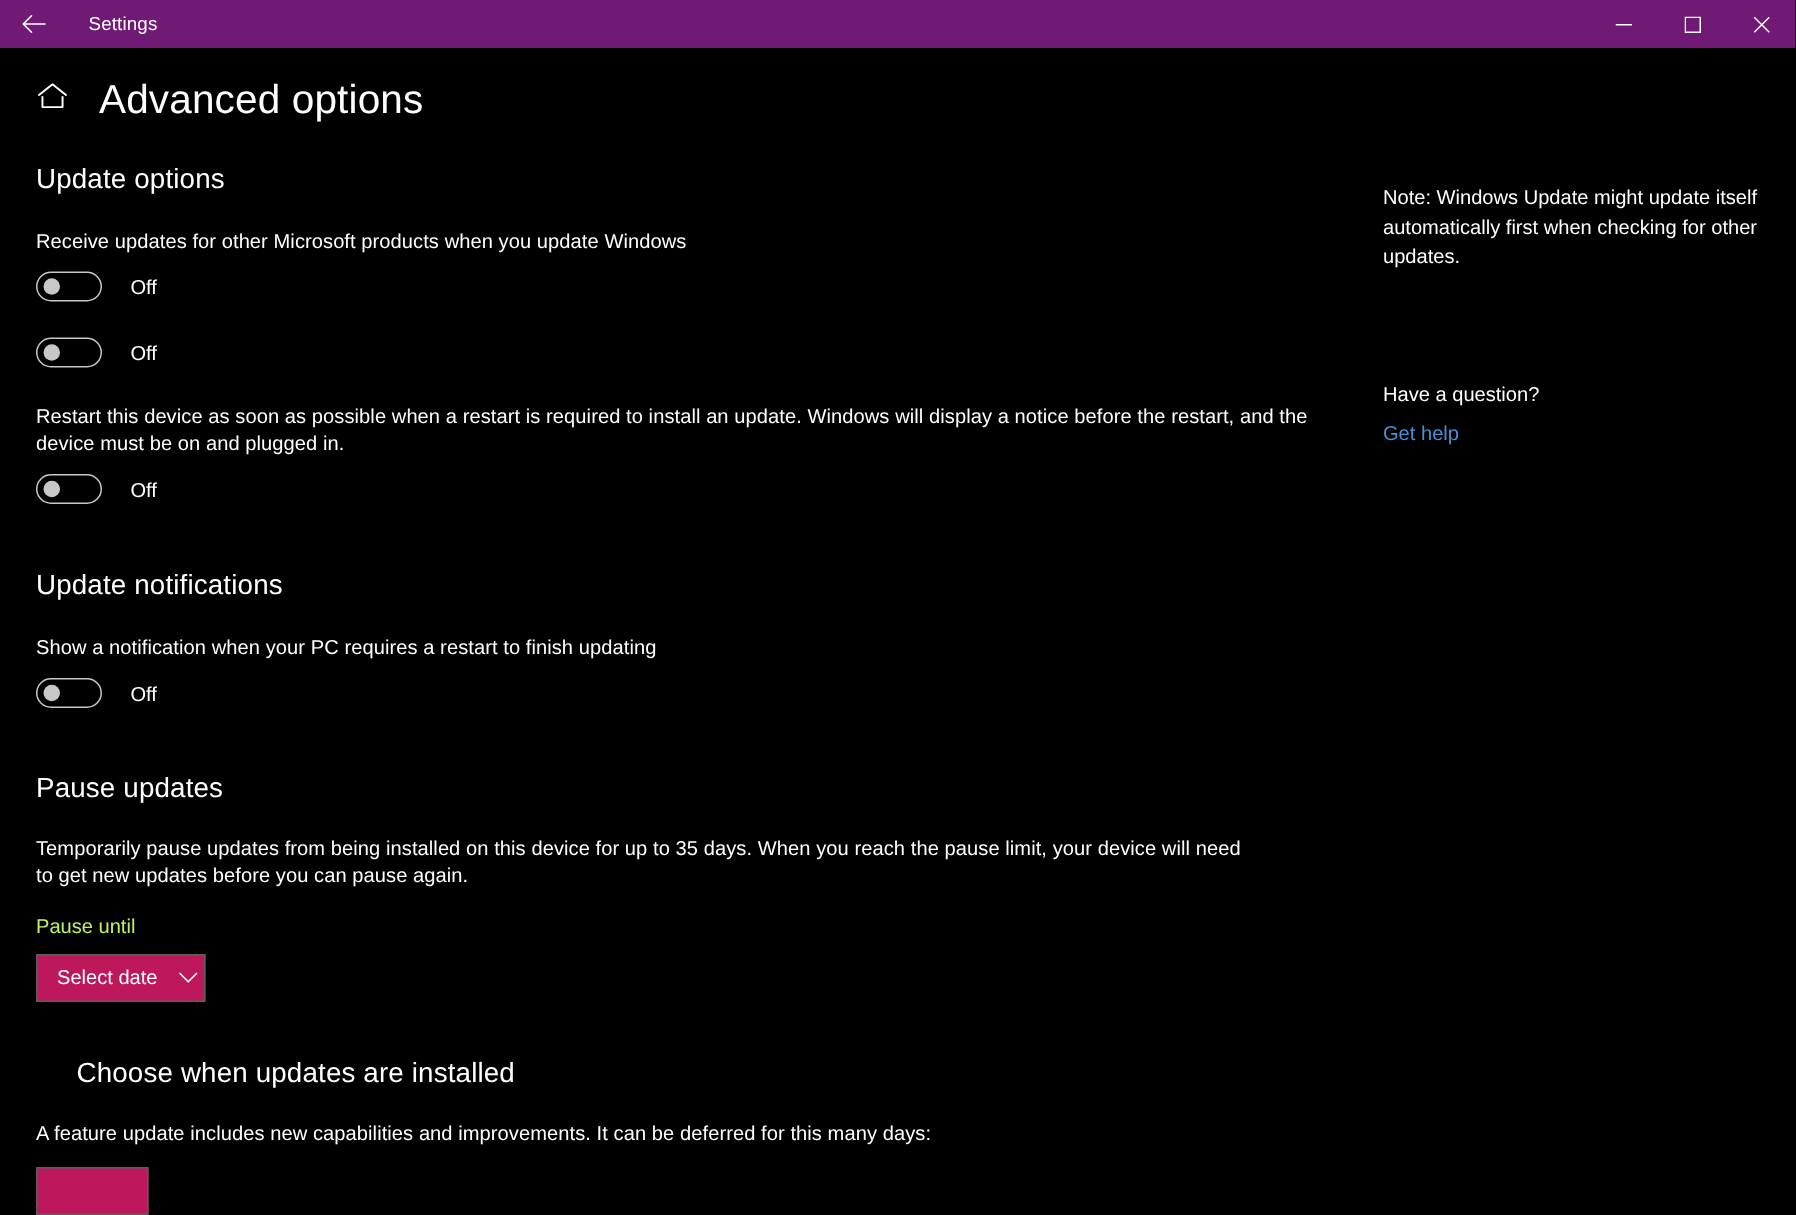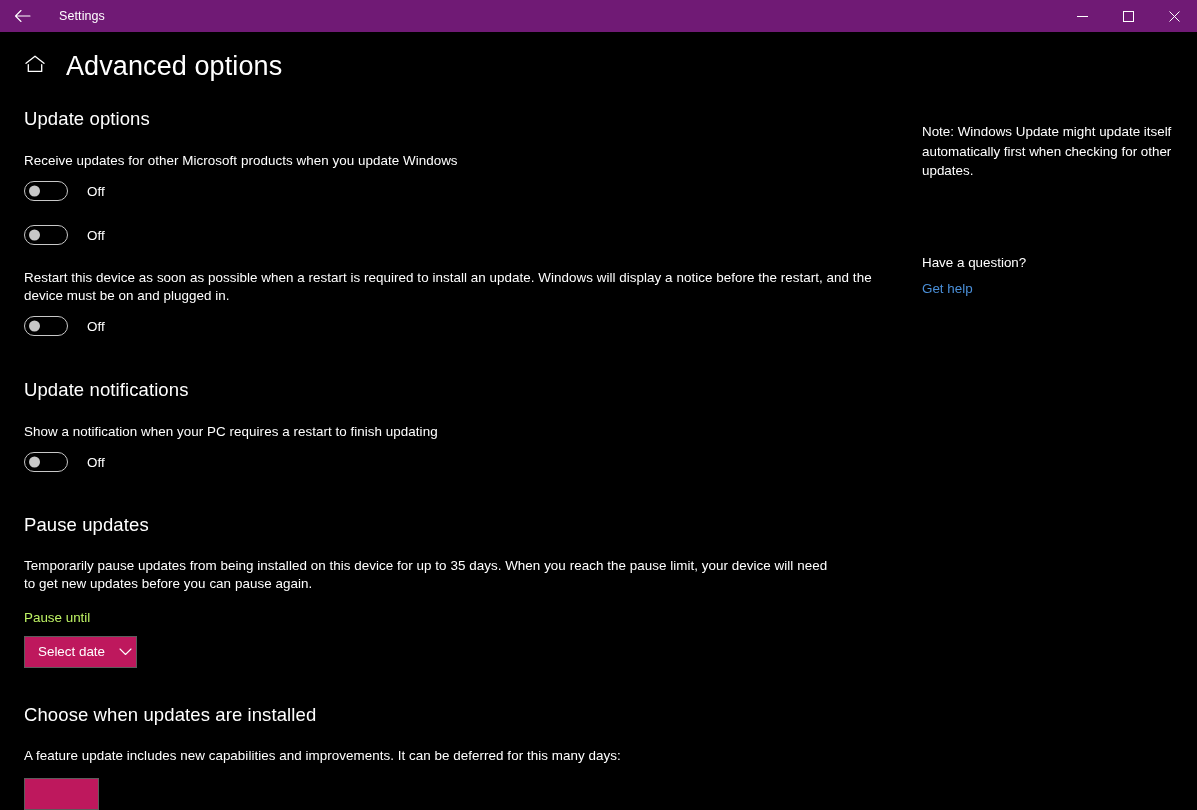--- a/index.html
+++ b/index.html
@@ -320,21 +320,21 @@
         <span class="combo-value">Select date</span>
         <span class="combo-chevron">
           <svg width="13" height="8" viewBox="0 0 13 8" fill="none">
             <path d="M1 1L6.5 6.5L12 1" stroke="#ffffff" stroke-width="1.1" stroke-linecap="round" stroke-linejoin="round"></path>
           </svg>
         </span>
       </div>
     </div>
 
     <div style="margin-top:36px;">
-      <div class="section-heading" style="margin-bottom:21px;">Choose when updates are installed</div>
+      <div class="section-heading" style="margin-bottom:21px;margin-left:27px;">Choose when updates are installed</div>
 
       <div class="body-text" style="max-width:860px; margin-bottom:13px;">A feature update includes new capabilities and improvements. It can be deferred for this many days:</div>
 
       <div class="combo defer">
         
         
       </div>
     </div>
 
   </div>

